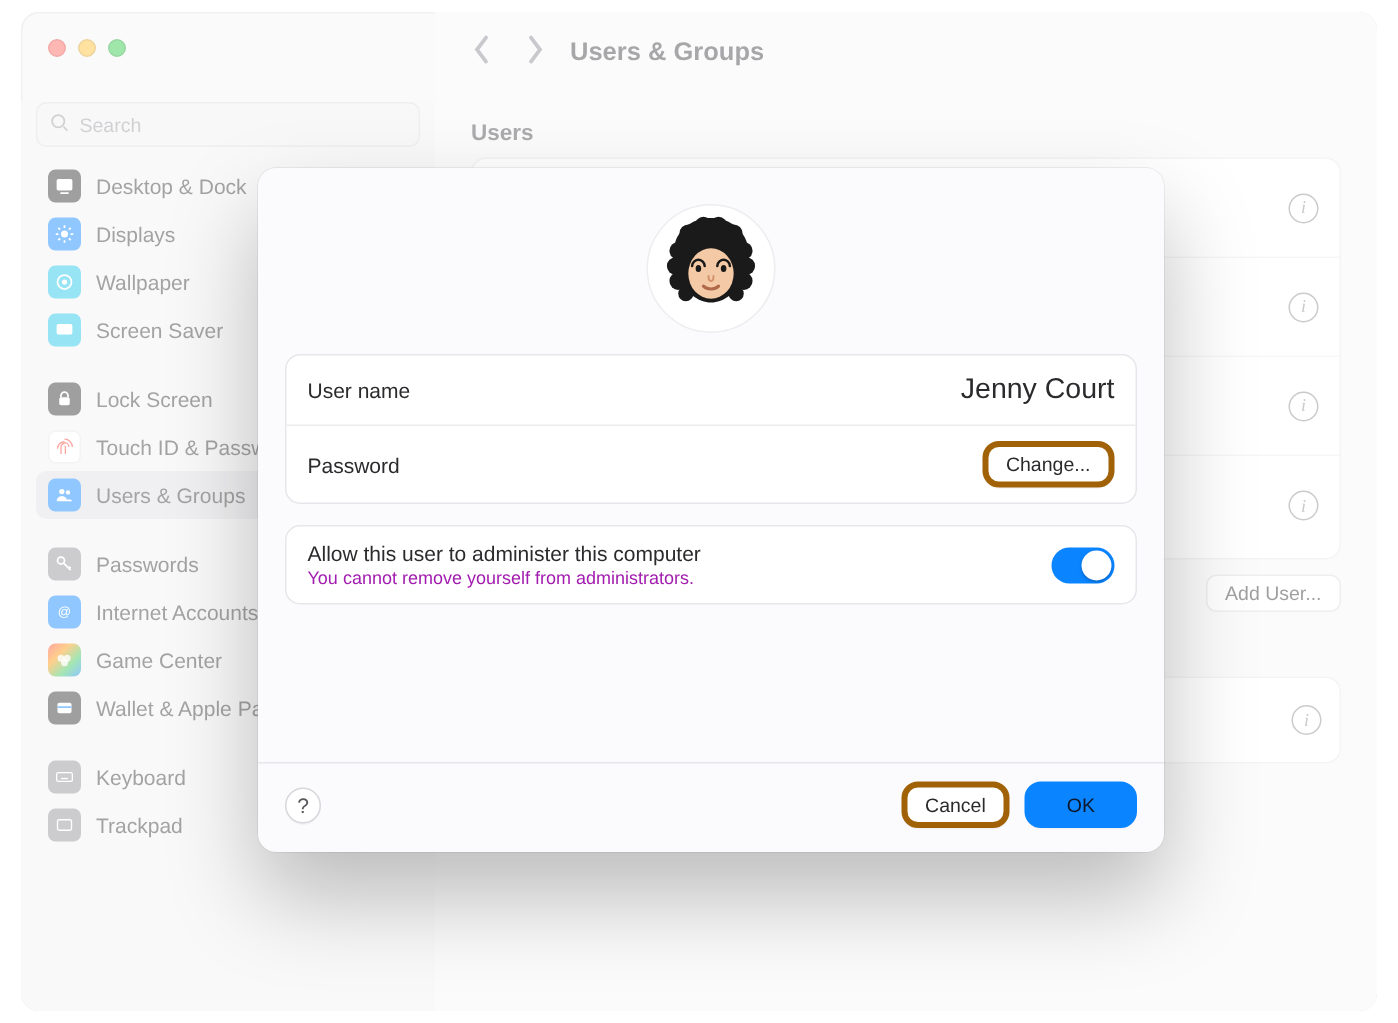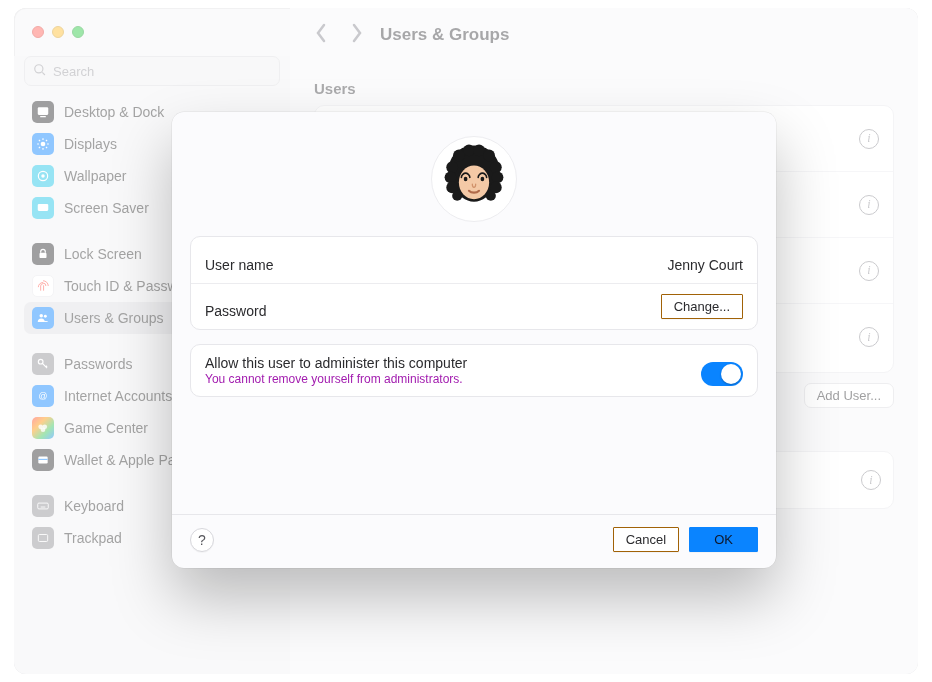--- a/index.html
+++ b/index.html
@@ -13,21 +13,21 @@
     overflow: hidden;
   }
   .titlebar { height: 48px; display: flex; align-items: center; }
   .traffic { display: flex; gap: 8px; padding-left: 18px; }
   .dot { width: 12px; height: 12px; border-radius: 50%; }
   .dot.red { background: #ff5f57; border: 0.5px solid #e1443c; }
   .dot.yellow { background: #febc2e; border: 0.5px solid #d7a024; }
   .dot.green { background: #28c840; border: 0.5px solid #1ea733; }
 
   .sidebar {
-    position: absolute; left: 0; top: 48px; bottom: 0; width: 276px;
+    position: absolute; left: 0; top: 60px; bottom: 0; width: 276px;
     padding: 0 10px 10px 10px; background: linear-gradient(#f1f1f3,#f1f1f3);
     overflow: hidden;
   }
   .search {
     display: flex; align-items: center; gap: 6px;
     height: 30px; border: 1px solid #dcdcdf; border-radius: 7px;
     padding: 0 8px; color: #9a9aa0; background: #efeff1; margin-bottom: 10px;
   }
   .search svg { width: 14px; height: 14px; fill: #9a9aa0; }
   .search span { font-size: 13px; }
@@ -74,28 +74,28 @@
     position:absolute; left:172px; top:112px; width:604px; height:456px;
     background:#fbfbfd; border-radius:12px;
     box-shadow: 0 30px 60px rgba(0,0,0,.25), 0 0 0 0.5px rgba(0,0,0,.08);
     padding: 18px 18px 16px 18px; display:flex; flex-direction:column;
   }
   .avatar-lg { align-self:center; width:86px; height:86px; border-radius:50%; margin-top:6px; margin-bottom:14px;
     background:#fff; border:1px solid #ededf0; display:flex; align-items:center; justify-content:center; overflow:hidden;}
   .avatar-lg svg { width: 86px; height: 86px; }
 
   .card { background:#fff; border:1px solid #e7e7eb; border-radius:10px; margin-bottom:14px; }
-  .row { display:flex; align-items:flex-end; min-height:46px; padding:10px 14px; }
+  .row { display:flex; align-items:center; min-height:46px; padding:10px 14px; }
   .row + .row { border-top:1px solid #ececef; }
   .row-label { font-size:14px; color:#2b2b2e; }
   .row-sub { font-size:12px; color:#a21caf; margin-top:1px; }
   .row .right { margin-left:auto; display:flex; align-items:center; gap:10px; }
-  .value { font-size:14px; color:#2b2b2e; }
+  .value { font-size:19px; color:#2b2b2e; }
   .btn {
-    background:#fff; border:1px solid #a16207; border-radius:1px;
+    background:#fff; border:4px solid #a16207; border-radius:11px;
     padding:4px 12px; font-size:13px; color:#2b2b2e;
     box-shadow: 0 1px 0 rgba(0,0,0,.03);
   }
   .btn.primary { background:#0a84ff; color:#0f172a; border-color:#0a84ff; padding:4px 24px; font-weight:500;}
   .toggle {
     width:42px; height:24px; border-radius:12px; position:relative;
     background:#d6d6da;
   }
   .toggle .knob {
     position:absolute; top:2px; width:20px; height:20px; background:#fff; border-radius:50%;

